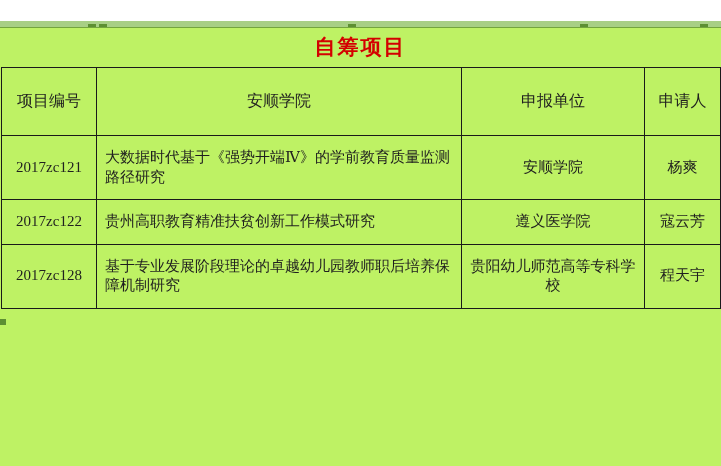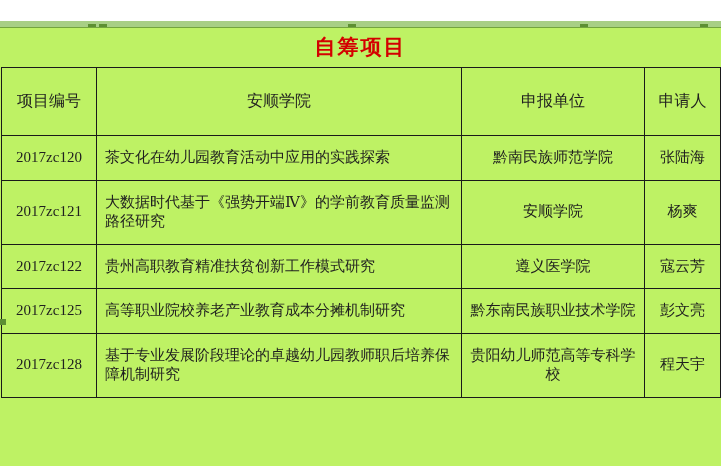--- a/index.html
+++ b/index.html
@@ -73,42 +73,30 @@
     <thead>
       <tr>
         <th>项目编号</th>
         <th>安顺学院</th>
         <th>申报单位</th>
         <th>申请人</th>
       </tr>
     </thead>
     <tbody id="tbody">
         <tr>
-      <td class="c-id">2017zc120</td>
-      <td class="c-name">茶文化在幼儿园教育活动中应用的实践探索</td>
-      <td class="c-unit">黔南民族师范学院</td>
-      <td class="c-app">张陆海</td>
-    </tr>
-        <tr>
       <td class="c-id">2017zc121</td>
       <td class="c-name">大数据时代基于《强势开端Ⅳ》的学前教育质量监测路径研究</td>
       <td class="c-unit">安顺学院</td>
       <td class="c-app">杨爽</td>
     </tr>
         <tr>
       <td class="c-id">2017zc122</td>
       <td class="c-name">贵州高职教育精准扶贫创新工作模式研究</td>
       <td class="c-unit">遵义医学院</td>
       <td class="c-app">寇云芳</td>
-    </tr>
-        <tr>
-      <td class="c-id">2017zc125</td>
-      <td class="c-name">高等职业院校养老产业教育成本分摊机制研究</td>
-      <td class="c-unit">黔东南民族职业技术学院</td>
-      <td class="c-app">彭文亮</td>
     </tr>
         <tr>
       <td class="c-id">2017zc128</td>
       <td class="c-name">基于专业发展阶段理论的卓越幼儿园教师职后培养保障机制研究</td>
       <td class="c-unit">贵阳幼儿师范高等专科学校</td>
       <td class="c-app">程天宇</td>
     </tr>
       </tbody>
   </table>
 

